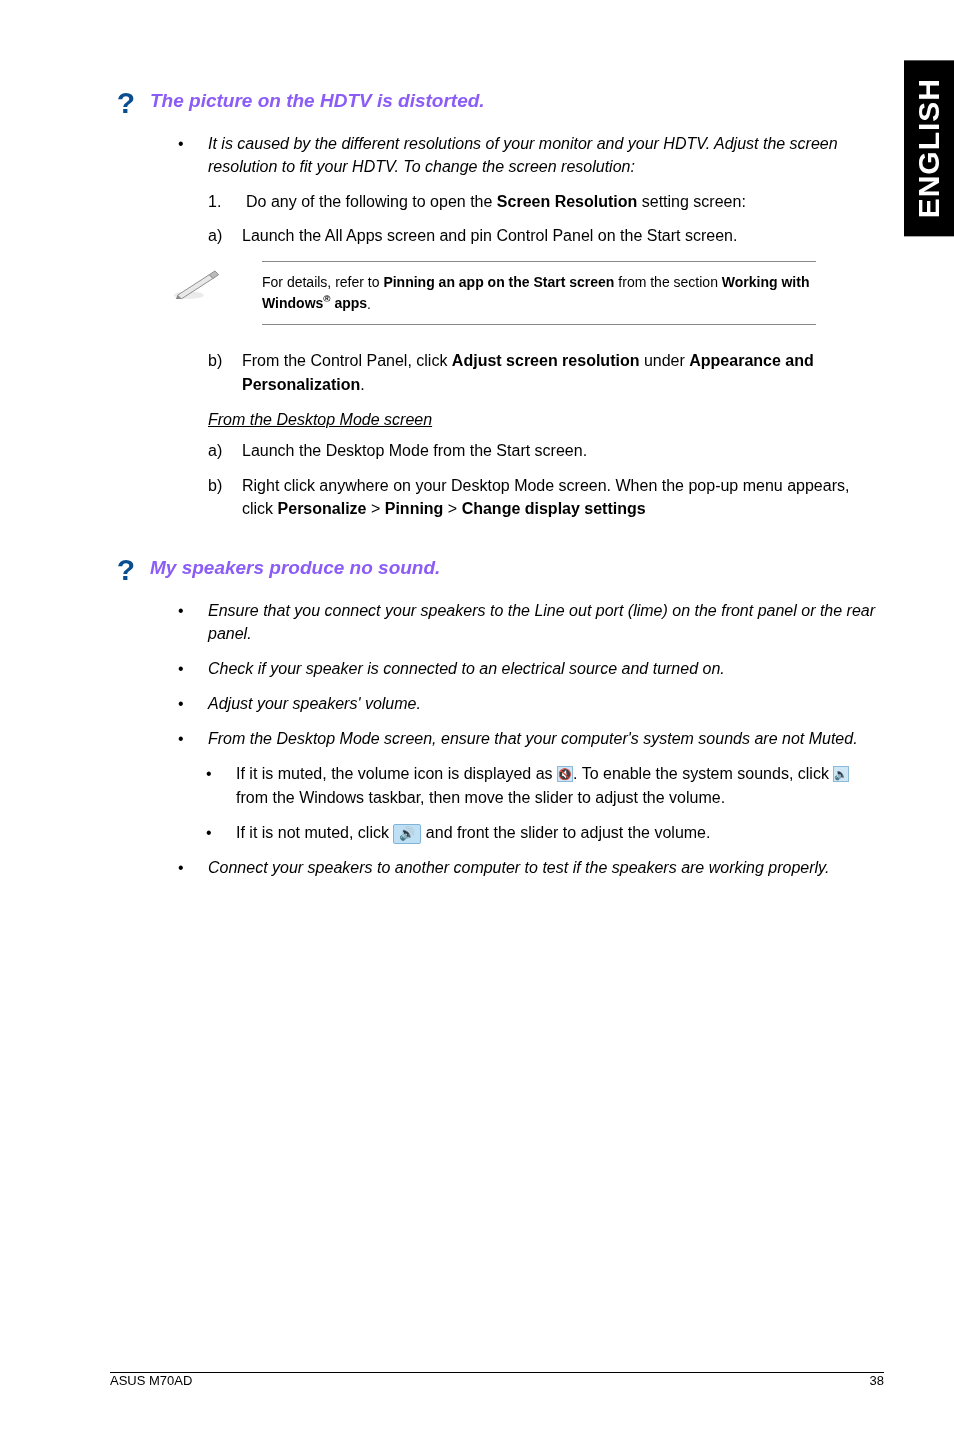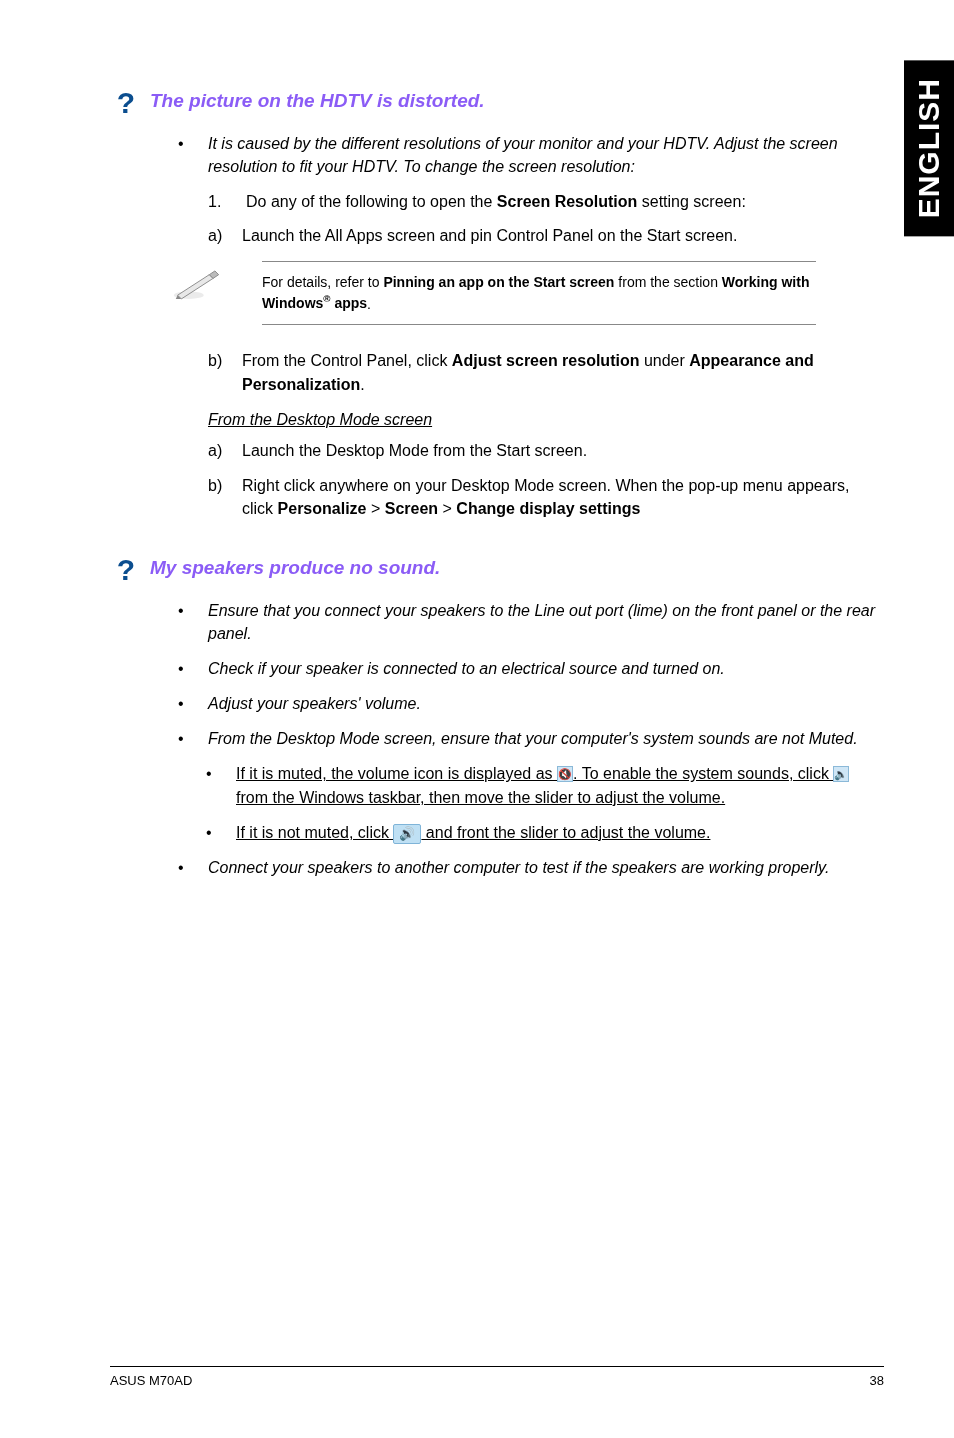--- a/index.html
+++ b/index.html
@@ -69,21 +69,21 @@
     border-top: 1px solid #888;
     border-bottom: 1px solid #888;
     padding: 10px 6px 10px 0;
     font-size: 14px;
     line-height: 1.5;
     margin-right: 68px;
   }
   .sub2 { margin-left: 34px; }
   .inner-bullet { display: flex; margin-bottom: 12px; }
   .inner-bullet .imark { width: 30px; flex: none; padding-left: 0; text-align:left;}
-  .inner-bullet .itxt { flex: 1; padding-right: 10px; text-decoration: underline;}
+  .inner-bullet .itxt { flex: 1; padding-right: 10px;}
   .vol-icon {
     display: inline-block;
     width: 16px; height: 16px;
     background: #cfe6f6;
     border: 1px solid #8bb9d8;
     vertical-align: text-bottom;
     position: relative;
     font-size: 11px;
     line-height: 14px;
     text-align: center;
@@ -103,21 +103,20 @@
     border-radius: 2px;
   }
   b { font-weight: bold; }
   sup { font-size: 0.7em; }
   .footer {
     position: absolute;
     bottom: 50px;
     left: 110px;
     right: 70px;
     border-top: 1px solid #000;
-    padding-top: 6px;
     font-size: 13px;
     display: flex;
     justify-content: space-between;
   }
   .pen-svg { width: 56px; height: 34px; }
 </style>
 </head>
 <body>
 
 <div class="side-tab">ENGLISH</div>
@@ -171,21 +170,21 @@
           </div>
         </div>
         <span class="sublink">From the Desktop Mode screen</span>
         <div class="alpha-row">
           <div class="amark">a)</div>
           <div class="atxt">Launch the Desktop Mode from the Start screen.</div>
         </div>
         <div class="alpha-row">
           <div class="amark">b)</div>
           <div class="atxt">
-            <span>Right click anywhere on your Desktop Mode screen. When the pop-up menu appears, click </span><b>Personalize</b><span> &gt; </span><b>Screen</b><span> &gt; </span><b>Change display settings</b>
+            <span>Right click anywhere on your Desktop Mode screen. When the pop-up menu appears, click </span><b>Personalize</b><span> &gt; </span><b>Pinning</b><span> &gt; </span><b>Change display settings</b>
           </div>
         </div>
       </div>
     </div>
   </div>
 
   <div class="qblock">
     <div class="qhead">
       <div class="qmark">?</div>
       <div class="qtitle">My speakers produce no sound.</div>

